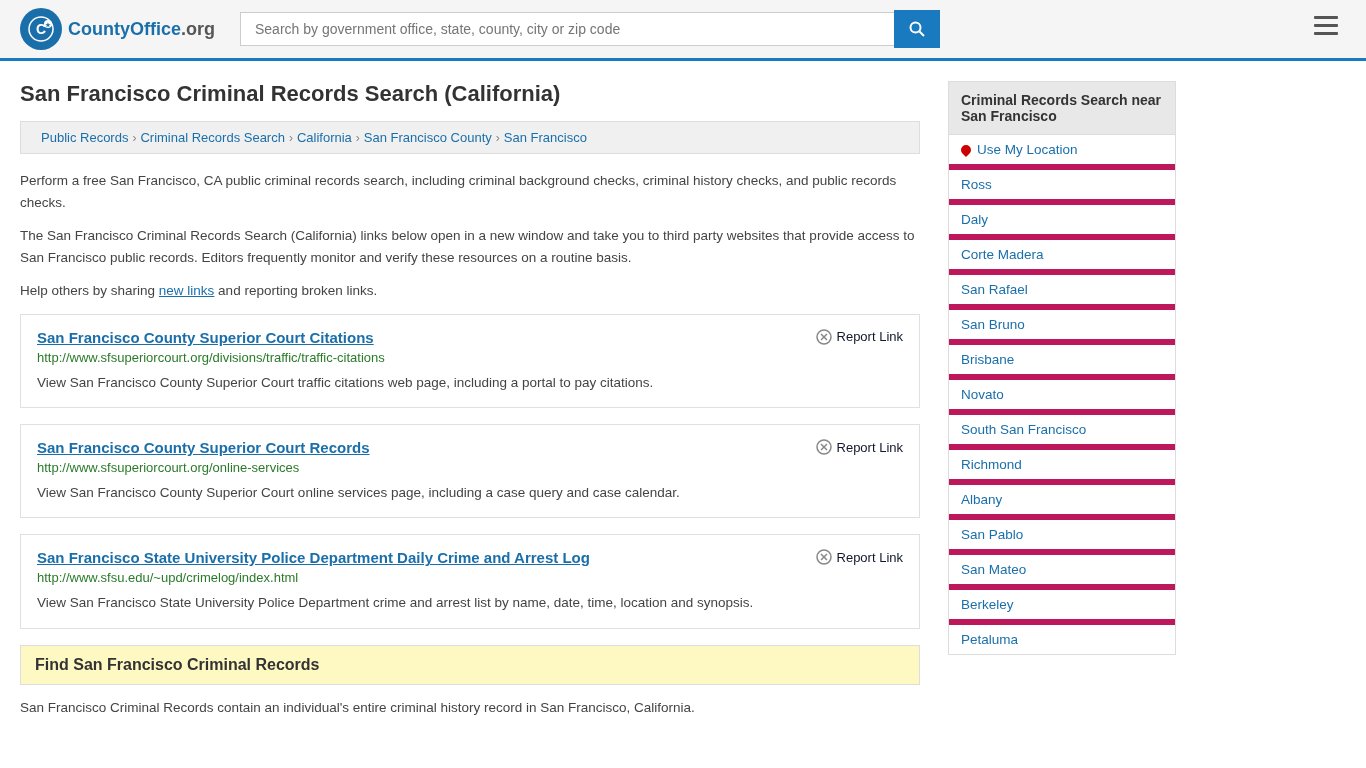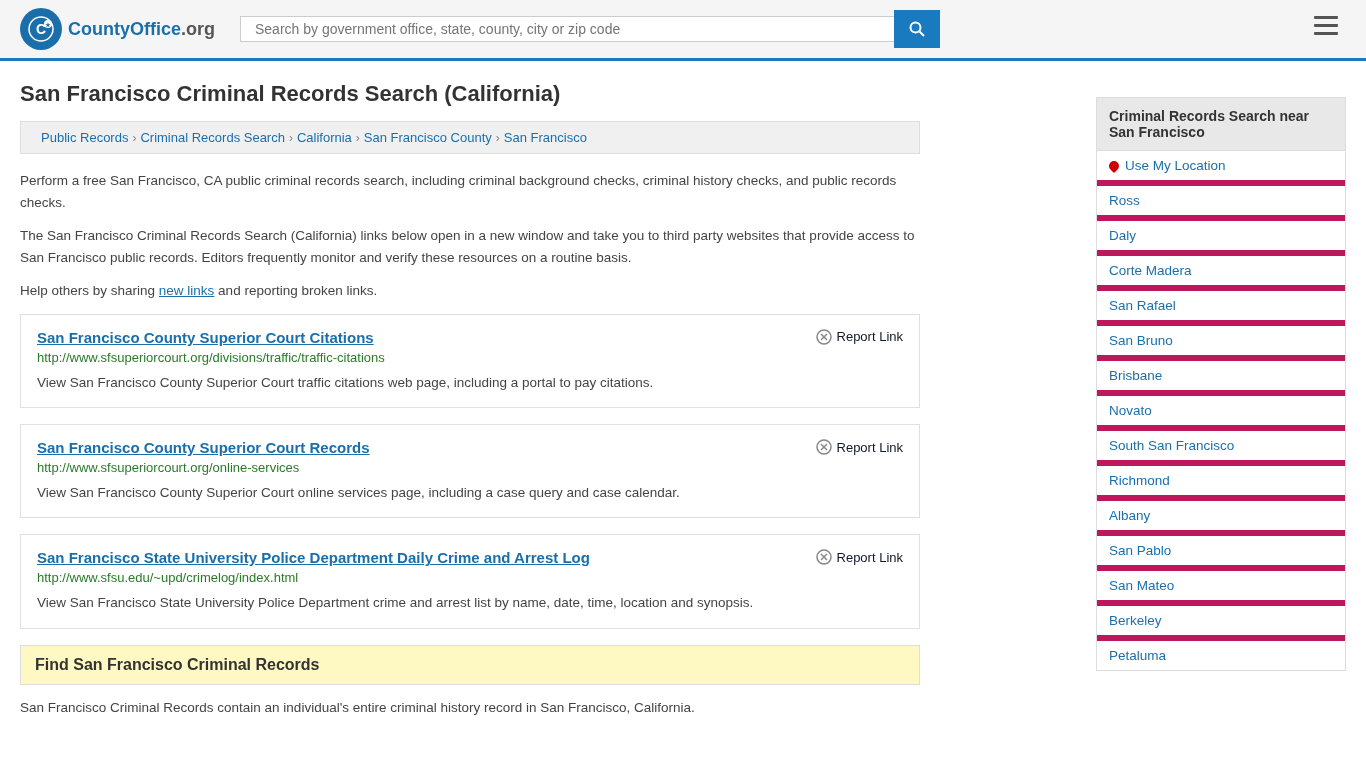--- a/index.html
+++ b/index.html
@@ -46,21 +46,21 @@
       align-items: center;
       max-width: 700px;
     }
     .search-input {
       flex: 1;
       padding: 8px 14px;
       border: 1px solid #ccc;
       border-right: none;
       font-size: 14px;
       outline: none;
-      height: 26px;
+      height: 34px;
       color: #999;
     }
     .search-button {
       background: #1a7abf;
       border: 1px solid #1a7abf;
       padding: 8px 14px;
       cursor: pointer;
       height: 38px;
       display: flex;
       align-items: center;
@@ -76,23 +76,22 @@
       color: #555;
       padding: 4px 8px;
       margin-left: auto;
     }
 
     
     .main-container {
       max-width: 1366px;
       margin: 0 auto;
       display: flex;
-      gap: 16px;
+      gap: 8px;
       padding: 20px 20px 0 20px;
-      justify-content: space-between;
     }
 
     
     .content-area {
       flex: 1;
       padding-right: 20px;
       max-width: 920px;
     }
     .page-title {
       font-size: 22px;
@@ -181,23 +180,22 @@
       margin-top: 4px;
     }
     .section-text {
       font-size: 13.5px;
       color: #444;
       line-height: 1.6;
     }
 
     
     .sidebar {
-      width: 250px;
+      width: 228px;
       flex-shrink: 0;
-      margin-top: 16px;
     }
     .sidebar-title {
       background: #e8e8e8;
       border: 1px solid #ddd;
       padding: 10px 12px;
       font-size: 14px;
       font-weight: bold;
       color: #333;
       margin-bottom: 0;
     }

